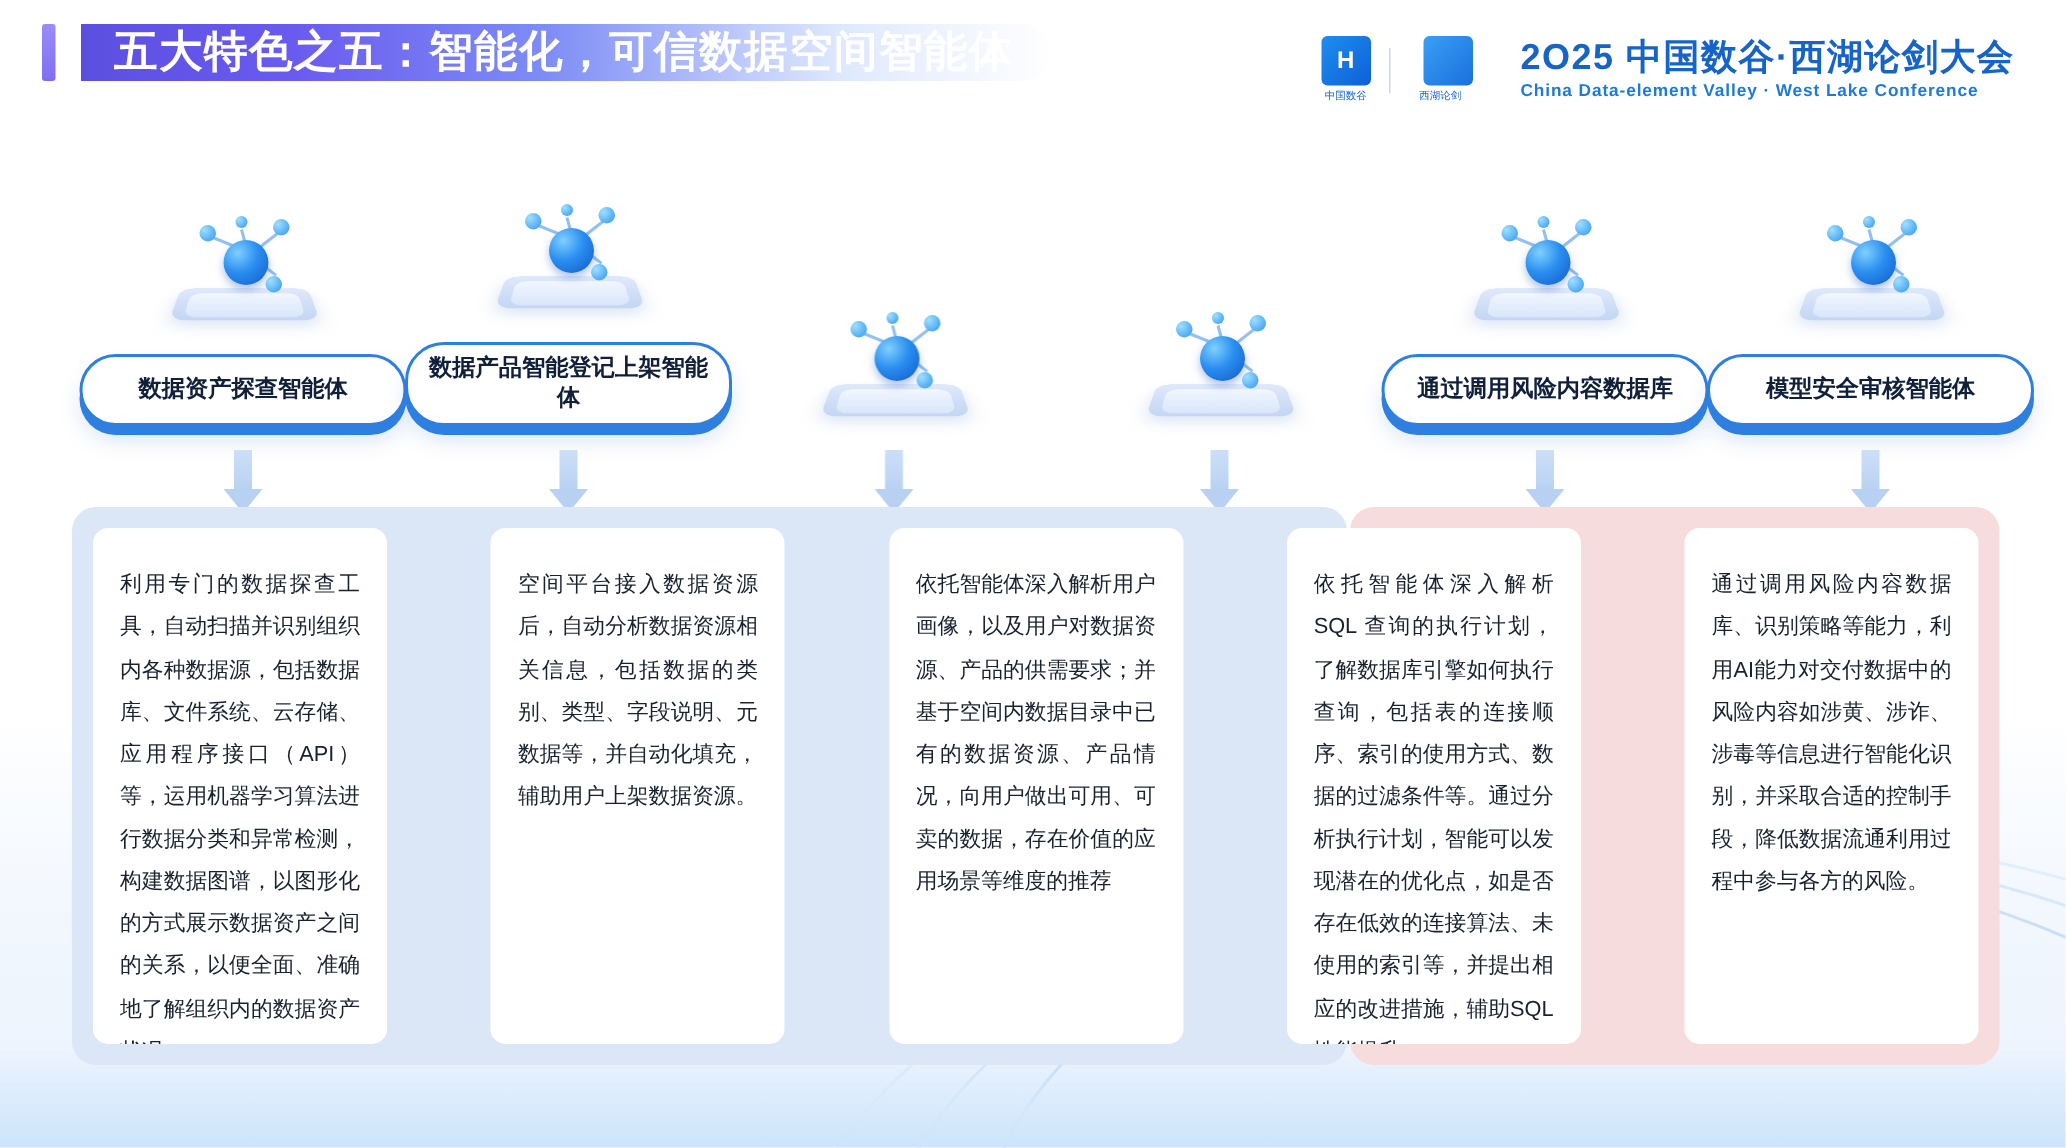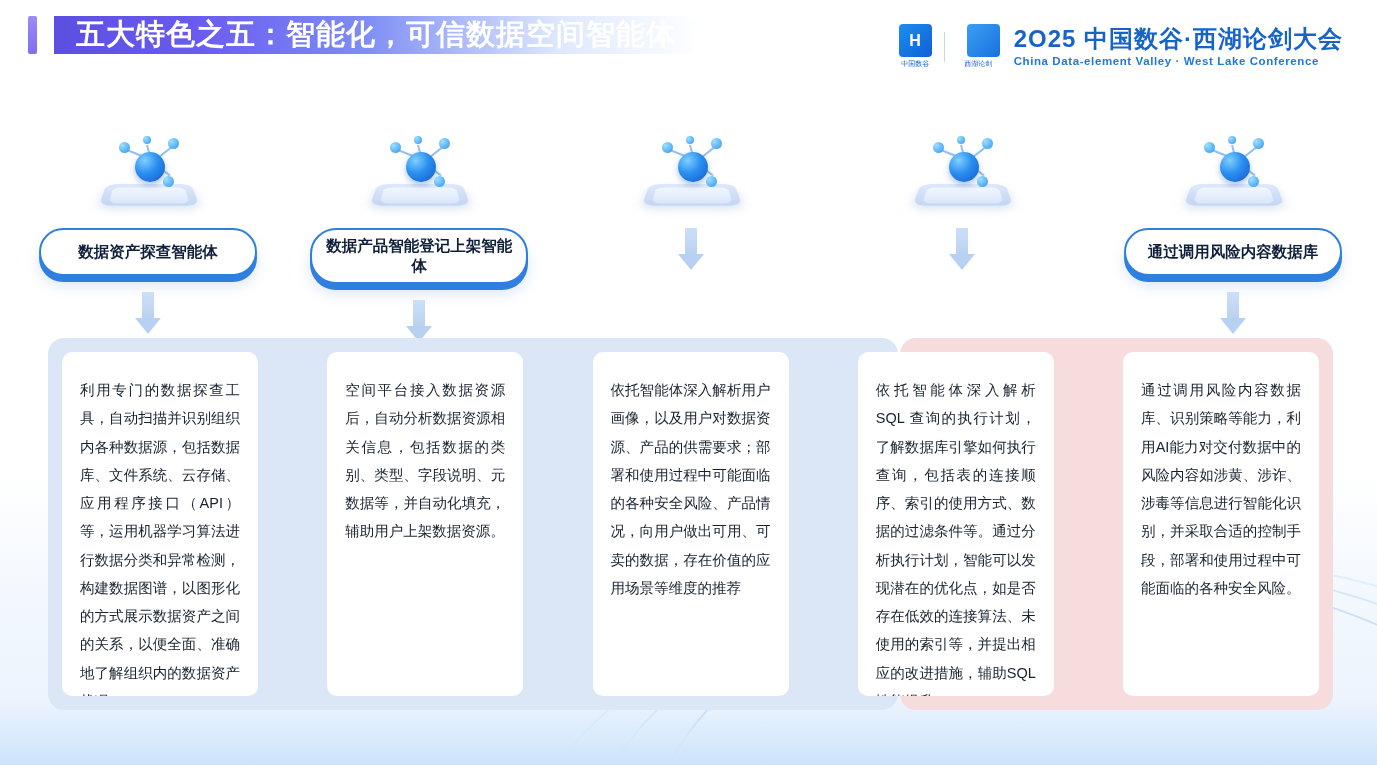--- a/index.html
+++ b/index.html
@@ -106,46 +106,47 @@
     letter-spacing: 0px;
     white-space: nowrap;
   }
   .logo-unit { display: flex; flex-direction: column; align-items: center; }
   .logo-sep {
     width: 1px;
     height: 30px;
     background: #c9d7e8;
     margin: 0 12px;
   }
-  .brand-text { margin-left: 14px; }
+  .brand-text { margin-left: 32px; }
   .brand-cn {
     font-size: 24px;
     font-weight: bold;
     color: #1664c8;
     letter-spacing: 1px;
     line-height: 1.05;
     white-space: nowrap;
   }
   .brand-en {
     font-size: 11.5px;
     font-weight: bold;
     color: #1f7ad6;
     letter-spacing: 0.6px;
     margin-top: 3px;
     white-space: nowrap;
   }
 
   
   .columns {
     position: absolute;
-    left: 48px;
+    left: 62px;
     top: 130px;
     width: 1285px;
     display: flex;
     justify-content: space-between;
+    align-items: flex-end;
   }
   .col {
     width: 200px;
     display: flex;
     flex-direction: column;
     align-items: center;
   }
   .icon-wrap {
     width: 118px;
     height: 92px;
@@ -458,29 +459,53 @@
       </div>
       <div class="label-plate">
         <span class="label-text">通过调用风险内容数据库</span>
       </div>
       <div class="arrow">
         <div class="shaft"></div>
           <div class="head"></div>
       </div>
     </div>
 
+    <div class="col">
+      <div class="icon-wrap">
+        <div class="pedestal"></div>
+        <div class="pedestal2"></div>
+        <div class="molecule">
+          <div class="link l1"></div>
+            <div class="link l2"></div>
+            <div class="link l3"></div>
+            <div class="link l4"></div>
+          <div class="atom-core"></div>
+          <div class="node n1"></div>
+            <div class="node n2"></div>
+            <div class="node n3"></div>
+            <div class="node n4"></div>
+        </div>
+      </div>
+      <div class="label-plate">
+        <span class="label-text">模型安全审核智能体</span>
+      </div>
+      <div class="arrow">
+        <div class="shaft"></div>
+          <div class="head"></div>
+      </div>
+    </div>
 
   </div>
 
   <div class="panels">
     <div class="group blue"></div>
     <div class="group pink"></div>
 
     <div class="cards">
       <div class="card">利用专门的数据探查工具，自动扫描并识别组织内各种数据源，包括数据库、文件系统、云存储、应用程序接口（API）等，运用机器学习算法进行数据分类和异常检测，构建数据图谱，以图形化的方式展示数据资产之间的关系，以便全面、准确地了解组织内的数据资产状况。</div>
       <div class="card">空间平台接入数据资源后，自动分析数据资源相关信息，包括数据的类别、类型、字段说明、元数据等，并自动化填充，辅助用户上架数据资源。</div>
-      <div class="card">依托智能体深入解析用户画像，以及用户对数据资源、产品的供需要求；部署和使用过程中可能面临的各种安全风险、产品情况，向用户做出可用、可卖的数据，存在价值的应用场景等维度的推荐</div>
+      <div class="card">依托智能体深入解析用户画像，以及用户对数据资源、产品的供需要求；并基于空间内数据目录中已有的数据资源、产品情况，向用户做出可用、可卖的数据，存在价值的应用场景等维度的推荐</div>
       <div class="card">依托智能体深入解析 SQL 查询的执行计划，了解数据库引擎如何执行查询，包括表的连接顺序、索引的使用方式、数据的过滤条件等。通过分析执行计划，智能可以发现潜在的优化点，如是否存在低效的连接算法、未使用的索引等，并提出相应的改进措施，辅助SQL性能提升。</div>
-      <div class="card pinkcard">通过调用风险内容数据库、识别策略等能力，利用AI能力对交付数据中的风险内容如涉黄、涉诈、涉毒等信息进行智能化识别，并采取合适的控制手段，部署和使用过程中可能面临的各种安全风险。</div>
+      <div class="card pinkcard">通过调用风险内容数据库、识别策略等能力，利用AI能力对交付数据中的风险内容如涉黄、涉诈、涉毒等信息进行智能化识别，并采取合适的控制手段，降低数据流通利用过程中参与各方的风险。</div>
     </div>
   </div>
 
 </div>
 
 </body></html>

